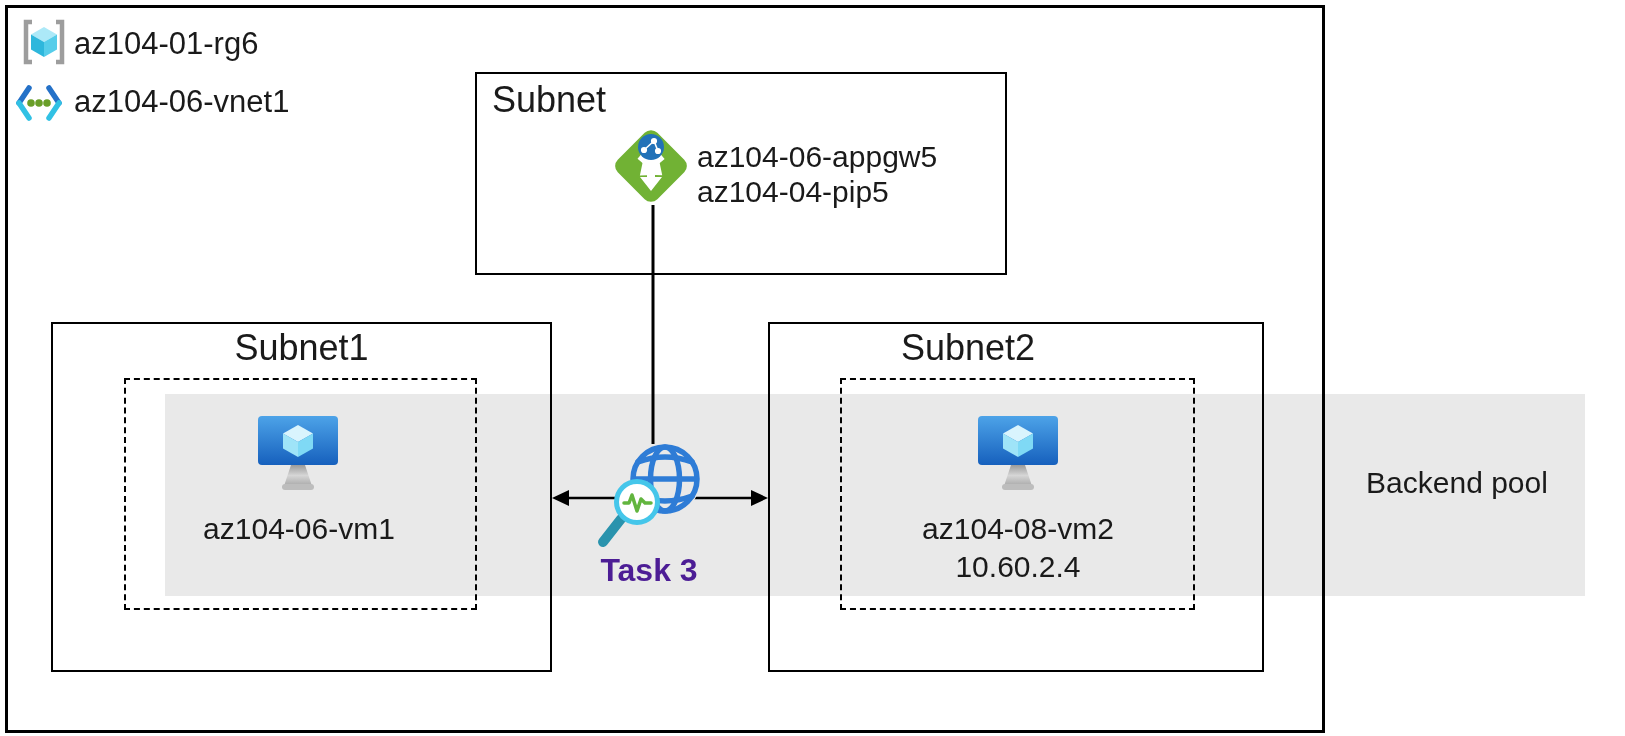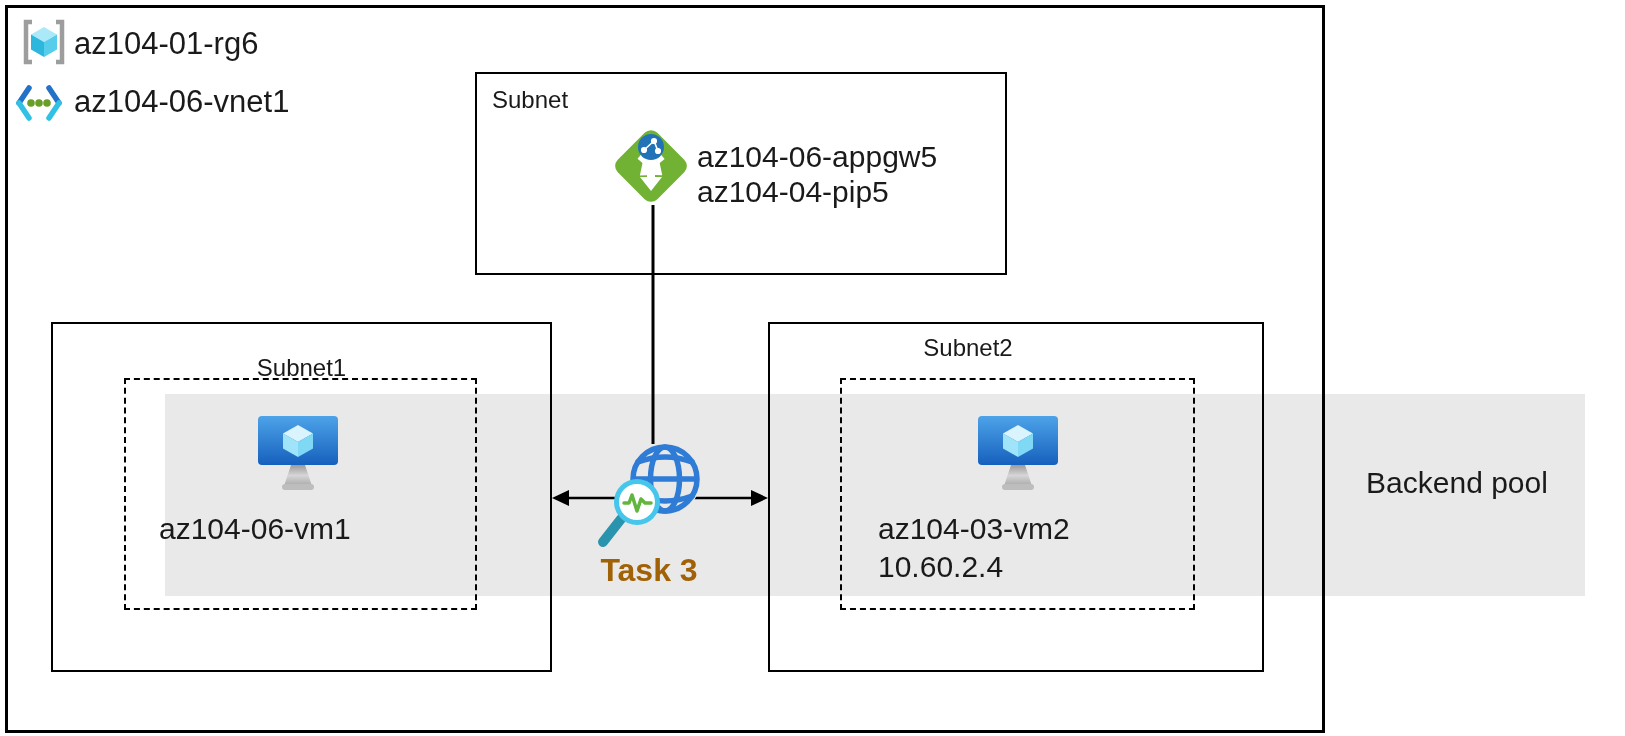--- a/index.html
+++ b/index.html
@@ -13,31 +13,31 @@
   
   .solid-box{border:3px solid #000;background:transparent;z-index:2;box-sizing:border-box;}
   #outer-box{left:5px;top:5px;width:1320px;height:728px;}
   #gw-subnet-box{left:475px;top:72px;width:532px;height:203px;border-width:2.5px;}
   #subnet1-box{left:51px;top:322px;width:501px;height:350px;border-width:2.5px;}
   #subnet2-box{left:768px;top:322px;width:496px;height:350px;border-width:2.5px;}
   .dashed-box{border:2.5px dashed #000;background:transparent;z-index:2;box-sizing:border-box;}
   #dashed1{left:124px;top:378px;width:353px;height:232px;}
   #dashed2{left:840px;top:378px;width:355px;height:232px;}
   
-  .lbl{font-size:24px;line-height:36px;white-space:nowrap;z-index:4;}
+  .lbl{font-size:36px;line-height:36px;white-space:nowrap;z-index:4;}
   #gw-subnet-title{left:492px;top:82px;}
-  #subnet1-title{left:51px;top:330px;width:501px;text-align:center;margin-top:20px;}
+  #subnet1-title{left:51px;top:330px;width:501px;text-align:center;}
   #subnet2-title{left:768px;top:330px;width:400px;text-align:center;}
   #gw-names{left:697px;top:139px;z-index:4;}
   #gw-names div{font-size:30px;line-height:35px;white-space:nowrap;}
-  .vm-text{font-size:30px;line-height:38px;z-index:4;}
+  .vm-text{text-align:center;font-size:30px;line-height:38px;z-index:4;}
   #vm1-text{left:159px;top:510px;width:280px;}
   #vm2-text{left:878px;top:510px;width:280px;}
   #backend-pool-label{left:1337px;top:460px;width:240px;text-align:center;font-size:30px;line-height:46px;z-index:4;white-space:nowrap;}
-  #task-label{left:569px;top:551px;width:160px;text-align:center;font-size:32px;line-height:38px;font-weight:bold;color:#a16207;z-index:5;}
+  #task-label{left:569px;top:551px;width:160px;text-align:center;font-size:32px;line-height:38px;font-weight:bold;color:#4c1d95;z-index:5;}
   .hdr-lbl{font-size:31px;line-height:36px;white-space:nowrap;z-index:4;}
   #rg-label{left:74px;top:26px;}
   #vnet-label{left:74px;top:84px;}
   
   .icon{z-index:5;}
   svg{display:block;}
   #connector-layer{left:0;top:0;width:1625px;height:736px;z-index:3;pointer-events:none;}
 </style>
 </head>
 <body>
@@ -177,20 +177,20 @@
       </defs>
       <rect x="4" y="4" width="80" height="49" rx="4" fill="url(#mon2)"></rect>
       <polygon points="44,13 59,21.5 44,30 29,21.5" fill="#d9f4fd"></polygon>
       <polygon points="29,21.5 44,30 44,45 29,36.5" fill="#9fe4f8"></polygon>
       <polygon points="44,30 59,21.5 59,36.5 44,45" fill="#7fd9f5"></polygon>
       <polygon points="37,53 51,53 58,74 30,74" fill="url(#std2)"></polygon>
       <rect x="28" y="72" width="32" height="6" rx="3" fill="#bdbdbd"></rect>
     </svg>
   </div>
   <div class="abs vm-text" id="vm2-text">
-    <div>az104-03-vm2</div>
+    <div>az104-08-vm2</div>
     <div>10.60.2.4</div>
   </div>
 
   <div class="abs" id="task-label">Task 3</div>
   <div class="abs" id="backend-pool-label">Backend pool</div>
 
 </div>
 
 </body></html>

